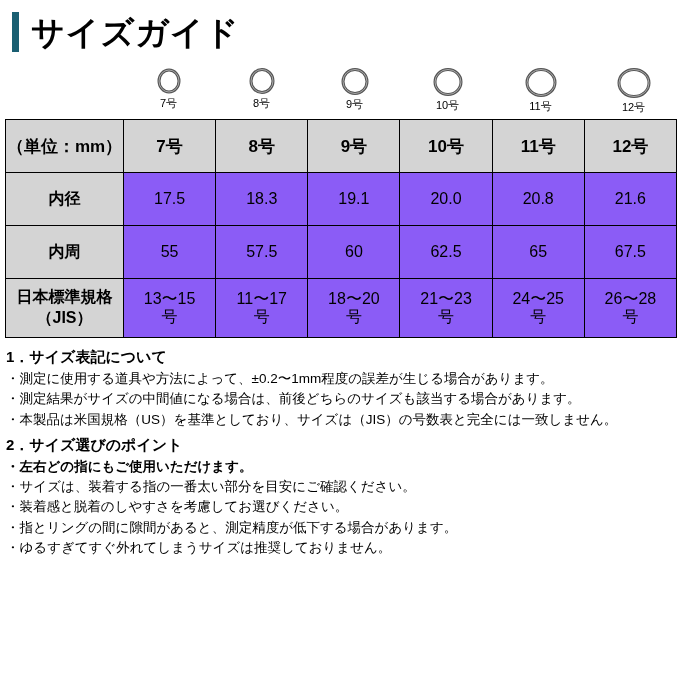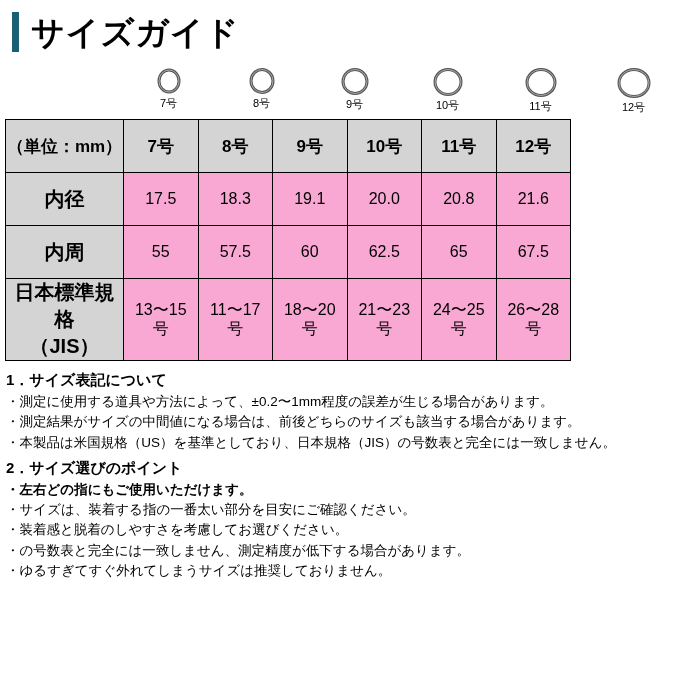--- a/index.html
+++ b/index.html
@@ -60,42 +60,42 @@
   }
   .ring-label {
     font-size: 11px;
     margin-top: 2px;
   }
 
   
   table.size-table {
     border-collapse: collapse;
     margin: 2px 0 0 5px;
-    width: 566px;
+    width: 672px;
     table-layout: fixed;
   }
   table.size-table td, table.size-table th {
     border: 1px solid #000000;
     text-align: center;
     vertical-align: middle;
-    font-size: 20px;
+    font-size: 16px;
     font-weight: bold;
     padding: 0;
     height: 52px;
   }
   table.size-table thead td {
     background: #d4d4d4;
     font-size: 17px;
   }
   table.size-table .rowhead {
     background: #d4d4d4;
     width: 117px;
   }
   table.size-table td.datacell {
-    background: #f9a8d4;
+    background: #8b5cf6;
     font-weight: normal;
     font-size: 16px;
   }
   table.size-table tr.jis td {
     height: 58px;
   }
   .jis-head-line1 { display: block; }
   .jis-head-line2 { display: block; }
   .jis-val {
     display: block;
@@ -244,23 +244,23 @@
           <span class="jis-val">号</span>
         </td>
       </tr>
     </tbody>
   </table>
 
   <div class="notes">
     <div class="note-heading">1．サイズ表記について</div>
     <p class="note-line">・測定に使用する道具や方法によって、±0.2〜1mm程度の誤差が生じる場合があります。</p>
     <p class="note-line">・測定結果がサイズの中間値になる場合は、前後どちらのサイズも該当する場合があります。</p>
-    <p class="note-line">・本製品は米国規格（US）を基準としており、日本規格（JIS）の号数表と完全には一致しません。</p>
+    <p class="note-line">・本製品は米国規格（US）を基準としており、サイズは（JIS）の号数表と完全には一致しません。</p>
 
     <div class="note-heading">2．サイズ選びのポイント</div>
     <p class="note-line bold">・左右どの指にもご使用いただけます。</p>
     <p class="note-line">・サイズは、装着する指の一番太い部分を目安にご確認ください。</p>
     <p class="note-line">・装着感と脱着のしやすさを考慮してお選びください。</p>
-    <p class="note-line">・の号数表と完全には一致しません、測定精度が低下する場合があります。</p>
+    <p class="note-line">・指とリングの間に隙間があると、測定精度が低下する場合があります。</p>
     <p class="note-line">・ゆるすぎてすぐ外れてしまうサイズは推奨しておりません。</p>
   </div>
 
 </div>
 
 </body></html>

